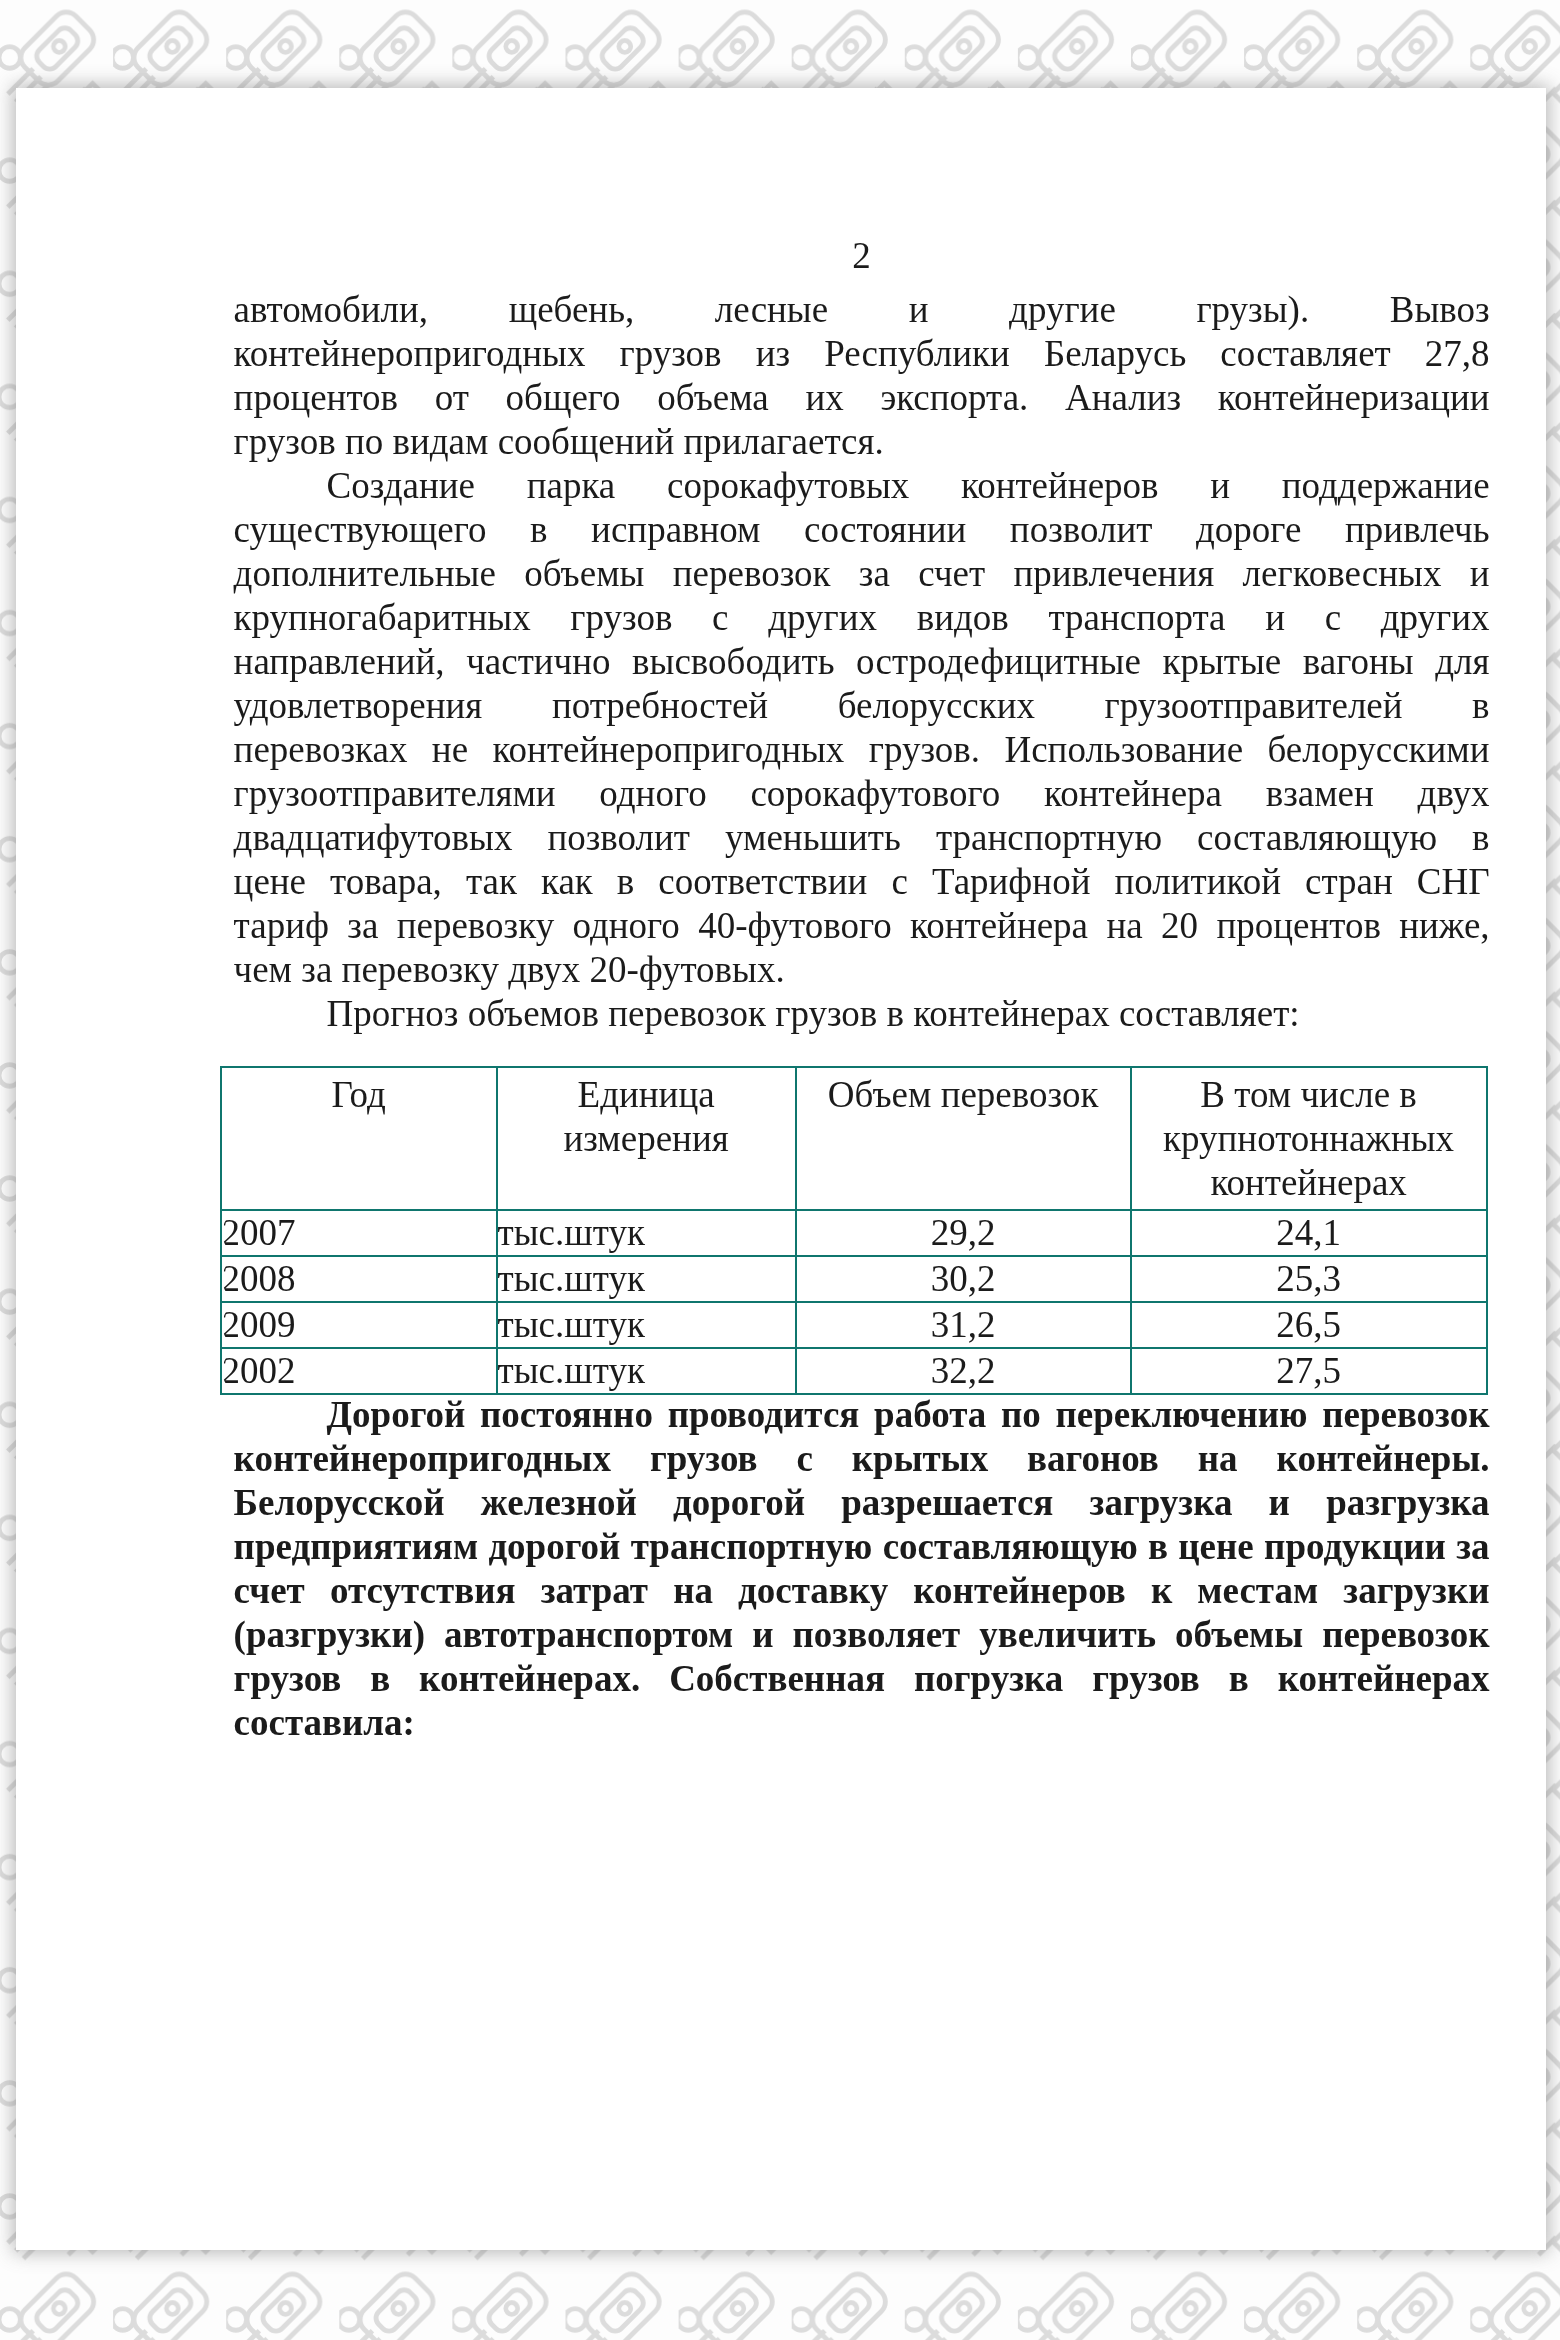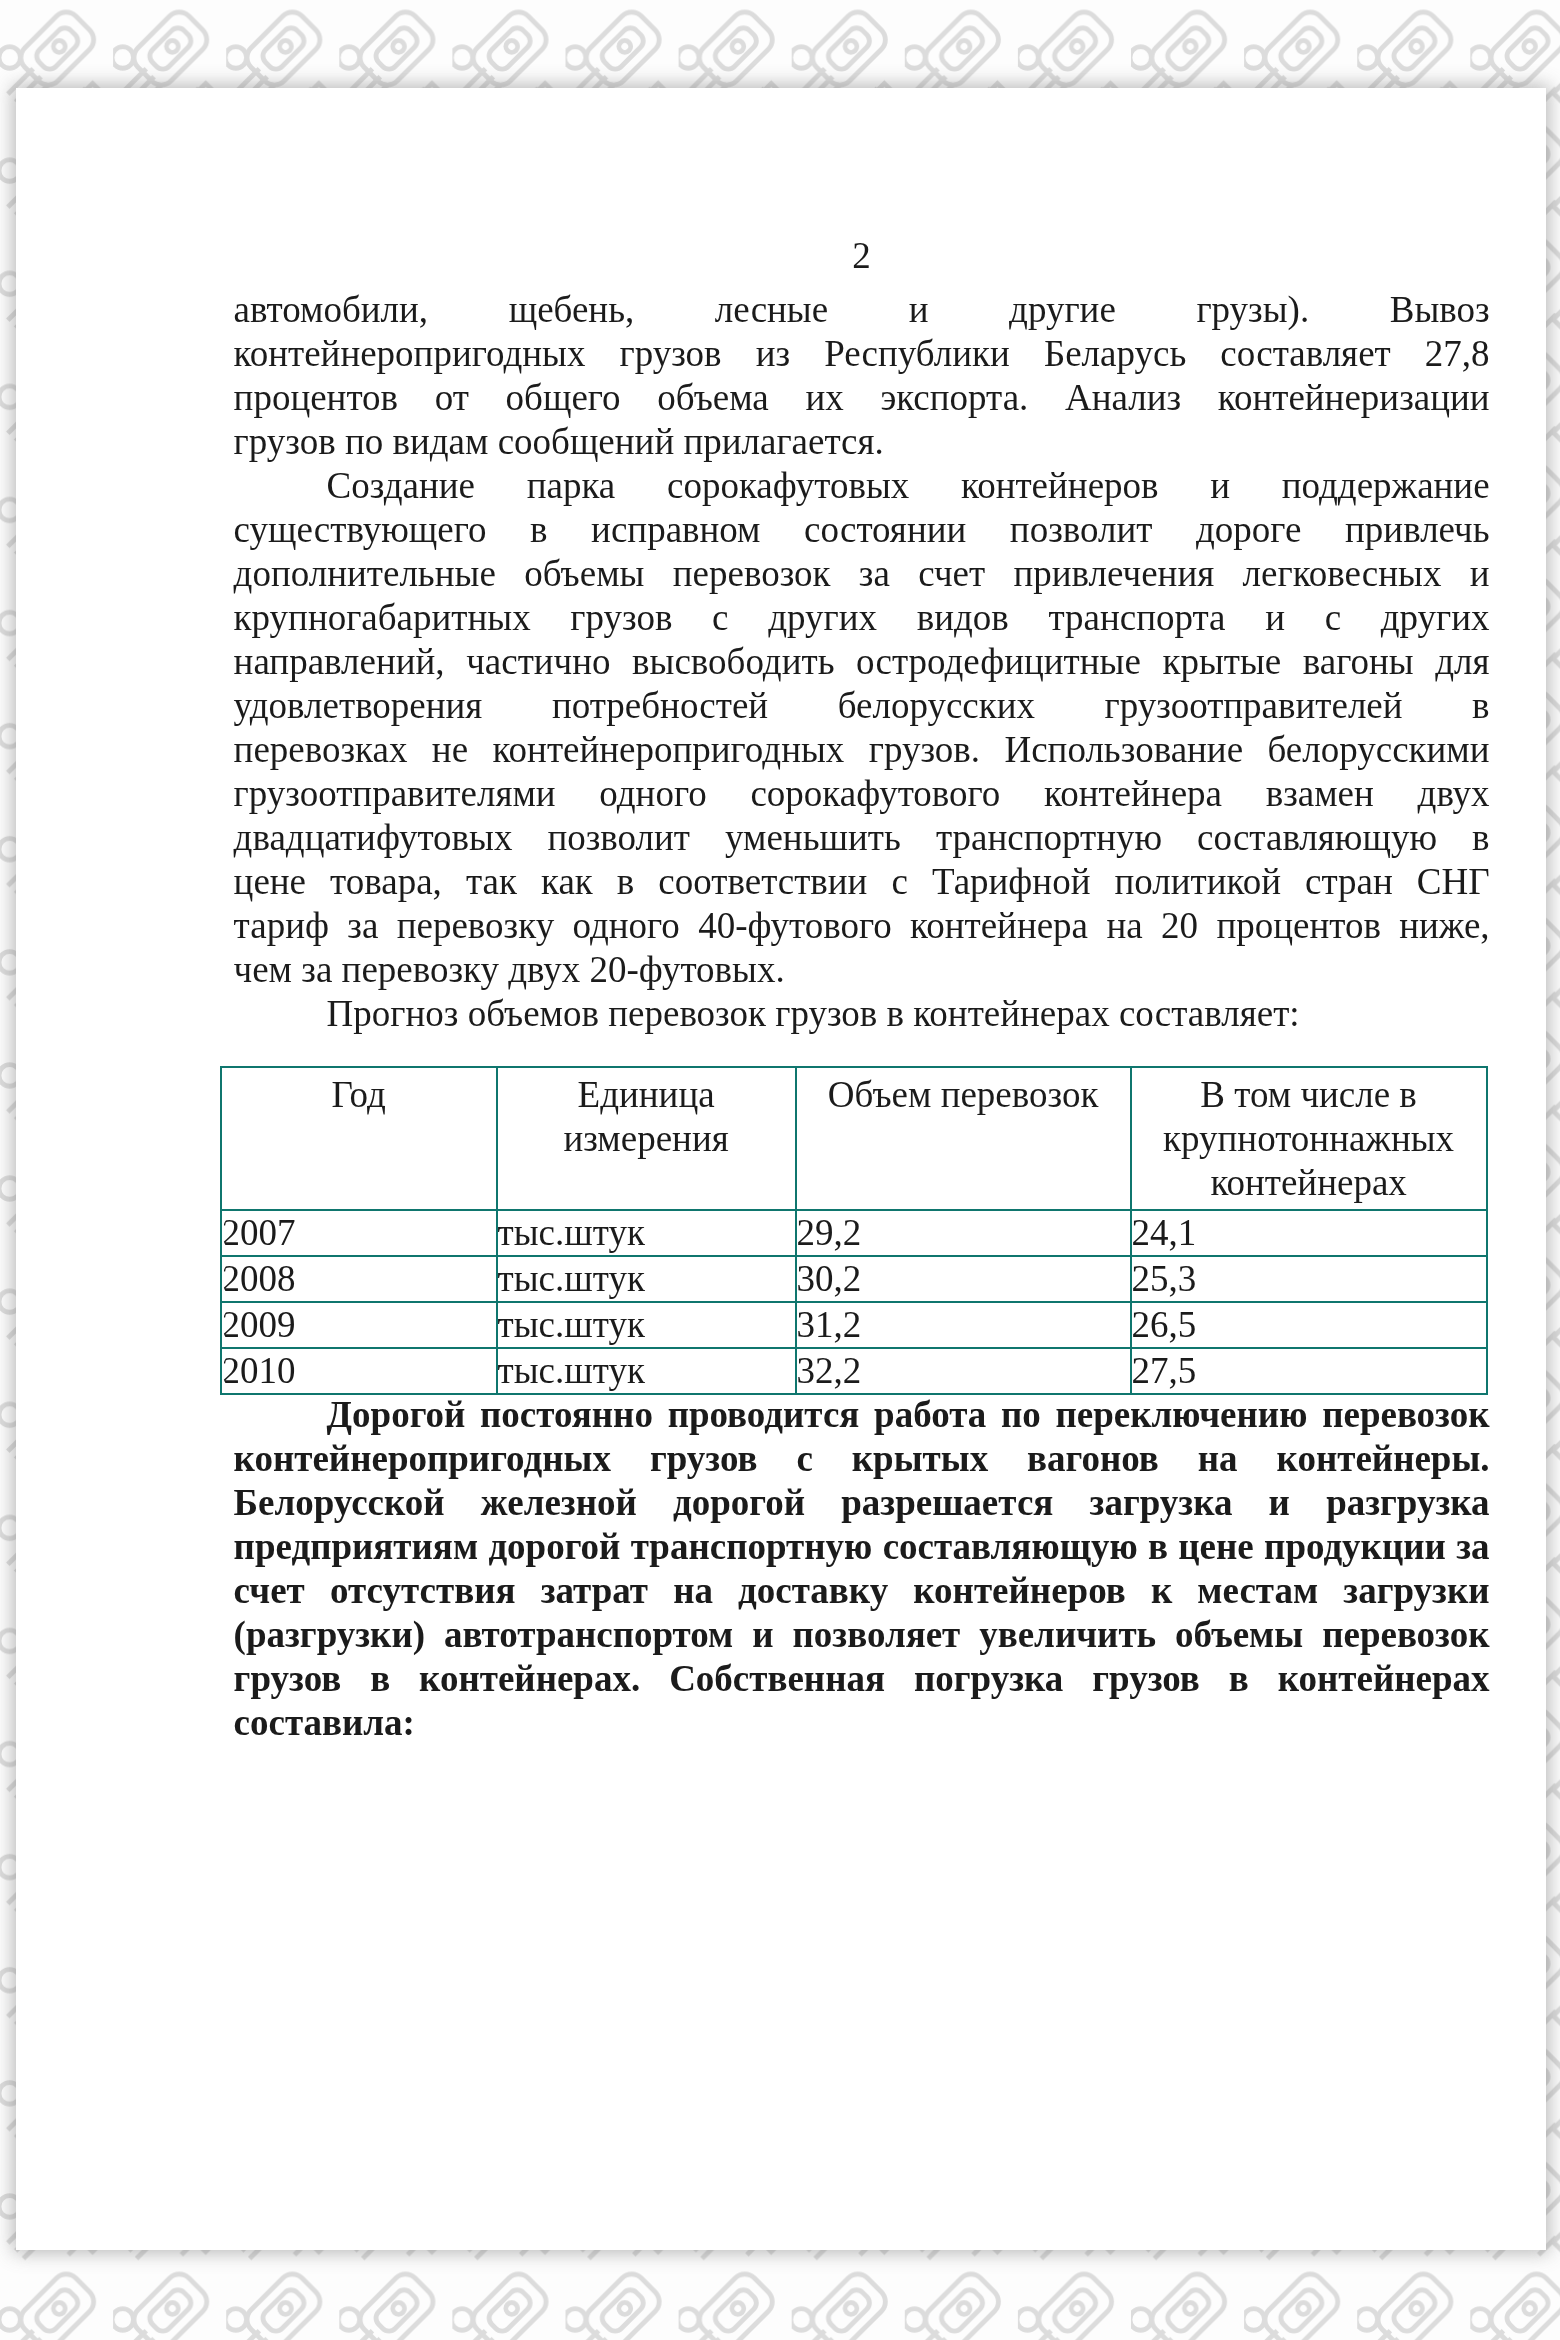--- a/index.html
+++ b/index.html
@@ -66,21 +66,21 @@
     vertical-align: top;
     text-align: center;
     line-height: 44px;
     padding-top: 4.9px;
     white-space: pre-line;
     height: 136px;
   }
   .forecast-table td { height: 44px; vertical-align: middle; }
   .cell-year { padding-left: 11.7px; border-radius: 20px; }
   .cell-unit { padding-left: 19.5px; }
-  .cell-num { }
+  .cell-num { text-align: center; }
 </style>
 </head>
 <body>
 
 <svg class="pattern-bg" width="1560" height="2341" aria-hidden="true" viewBox="0 0 1600 2400">
   <defs>
     <pattern id="orn" width="116" height="116" patternUnits="userSpaceOnUse">
       <g stroke="#dcdcdc" stroke-width="5" fill="none">
         <g transform="rotate(-45 58 50)">
           <rect x="22" y="26" width="74" height="48" rx="14"></rect>
@@ -156,21 +156,21 @@
       <td class="cell-num">30,2</td>
       <td class="cell-num">25,3</td>
     </tr>
     <tr>
       <td class="cell-year">2009</td>
       <td class="cell-unit">тыс.штук</td>
       <td class="cell-num">31,2</td>
       <td class="cell-num">26,5</td>
     </tr>
     <tr>
-      <td class="cell-year">2010</td>
+      <td class="cell-year">2002</td>
       <td class="cell-unit">тыс.штук</td>
       <td class="cell-num">32,2</td>
       <td class="cell-num">27,5</td>
     </tr>
   </tbody>
     </table>
 
   <div class="textblock tb-bottom">
       <div>
         <div class="line indented">Дорогой постоянно проводится работа по переключению перевозок</div>

